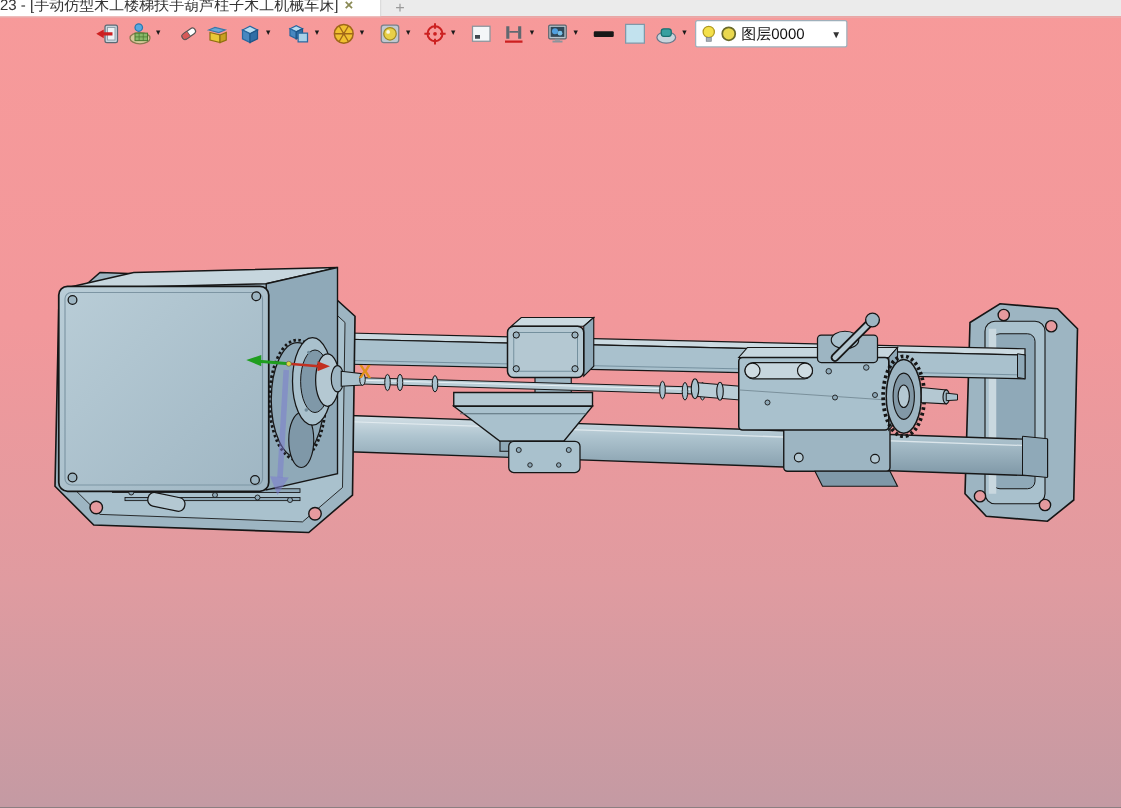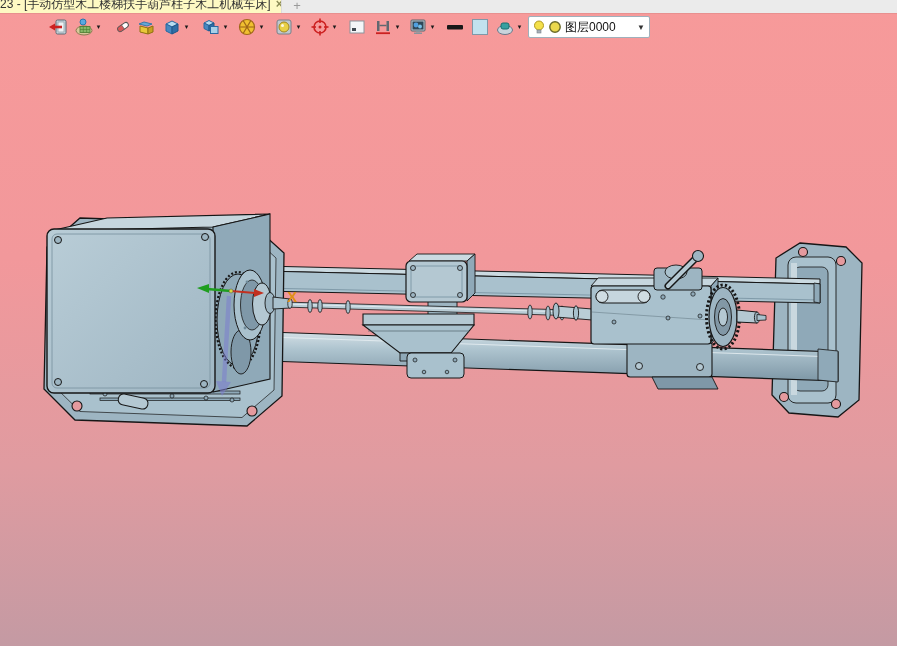--- a/index.html
+++ b/index.html
@@ -3,28 +3,28 @@
 <meta charset="utf-8">
 <style>
   html,body{margin:0;padding:0;background:#777;}
   #app{position:relative;width:897px;height:646px;overflow:hidden;
        background:linear-gradient(180deg,#f79a9a 0%,#f2989b 40%,#e09ba0 72%,#c49aa3 100%);
        font-family:"Liberation Sans",sans-serif;}
   #viewport{position:absolute;left:0;top:0;width:897px;height:646px;}
   
   #tabbar{position:absolute;top:0;left:0;right:0;height:13px;background:#ebebeb;
           border-bottom:1px solid #e8908f;display:flex;z-index:5;}
-  .tab{width:281px;background:#fef9c3;display:flex;align-items:flex-start;overflow:hidden;}
+  .tab{width:304px;background:#ffffff;display:flex;align-items:flex-start;overflow:hidden;}
   .tab-title{font-size:12px;line-height:15px;margin-top:-3px;white-space:nowrap;color:#333;}
   .tab-close{font-size:12px;line-height:15px;margin-top:-3px;color:#8a8a55;margin-left:5px;font-weight:bold;cursor:pointer;}
   .newtab{width:30px;display:flex;align-items:flex-start;justify-content:center;color:#9a9a9a;
           font-size:13px;line-height:15px;margin-top:-2px;border-left:1px solid #dcdcdc;cursor:pointer;}
   
   #toolbar{position:absolute;top:14px;left:0;height:26px;display:flex;align-items:center;
-           padding-left:48px;z-index:5;}
+           padding-left:76px;z-index:5;}
   .tbtn{width:20px;height:20px;flex:none;cursor:pointer;}
   .tbtn svg{display:block;}
   .dd{width:9px;flex:none;font-size:7px;line-height:20px;color:#1a1a1a;text-align:center;cursor:pointer;}
   .mr3{margin-right:3px}.mr4{margin-right:4px}.mr5{margin-right:5px}.mr6{margin-right:6px}
   .mr7{margin-right:7px}.mr8{margin-right:8px}.mr10{margin-right:10px}
   .combo{width:112px;height:20px;background:#fff;border:1px solid #9fb0bb;border-radius:2px;
          display:flex;align-items:center;padding:0 4px;gap:3px;flex:none;cursor:pointer;}
   .combo-label{font-size:12px;color:#111;white-space:nowrap;}
   .combo-dd{margin-left:auto;font-size:8px;color:#333;}
 </style>

